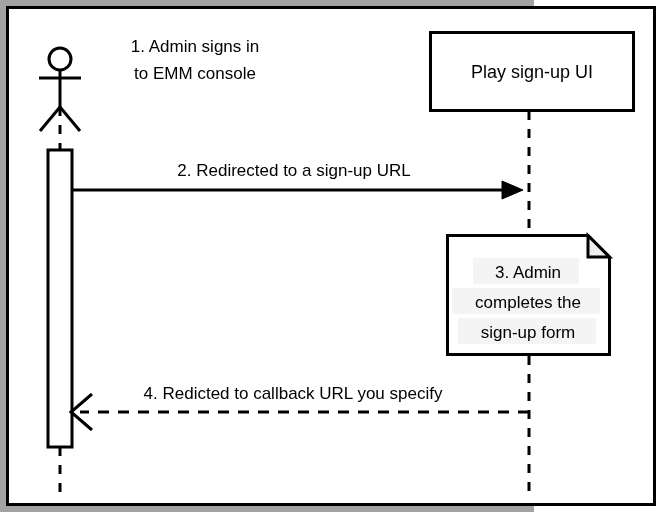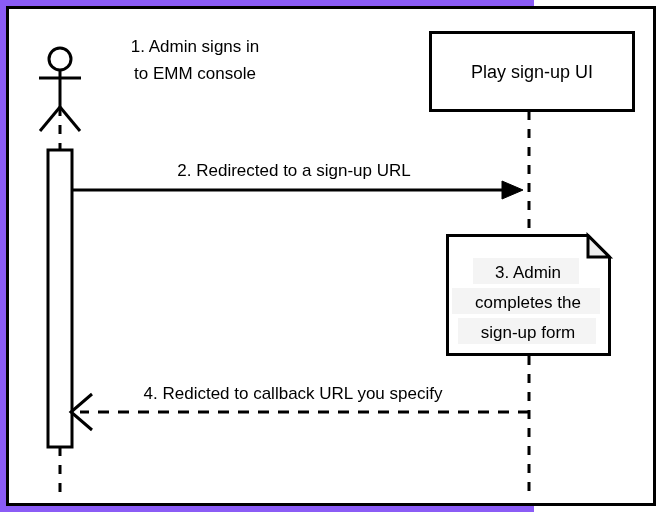--- a/index.html
+++ b/index.html
@@ -11,21 +11,21 @@
   body {
     width: 662px;
     height: 512px;
     font-family: "Liberation Sans", sans-serif;
     overflow: hidden;
   }
   #diagram-root {
     position: relative;
     width: 534px;
     height: 512px;
-    background: #8b5cf6;
+    background: #a3a3a3;
   }
   #diagram-svg {
     position: absolute;
     left: 0;
     top: 0;
     display: block;
   }
   .dgm-text {
     font-family: "Liberation Sans", sans-serif;
     fill: #000000;

